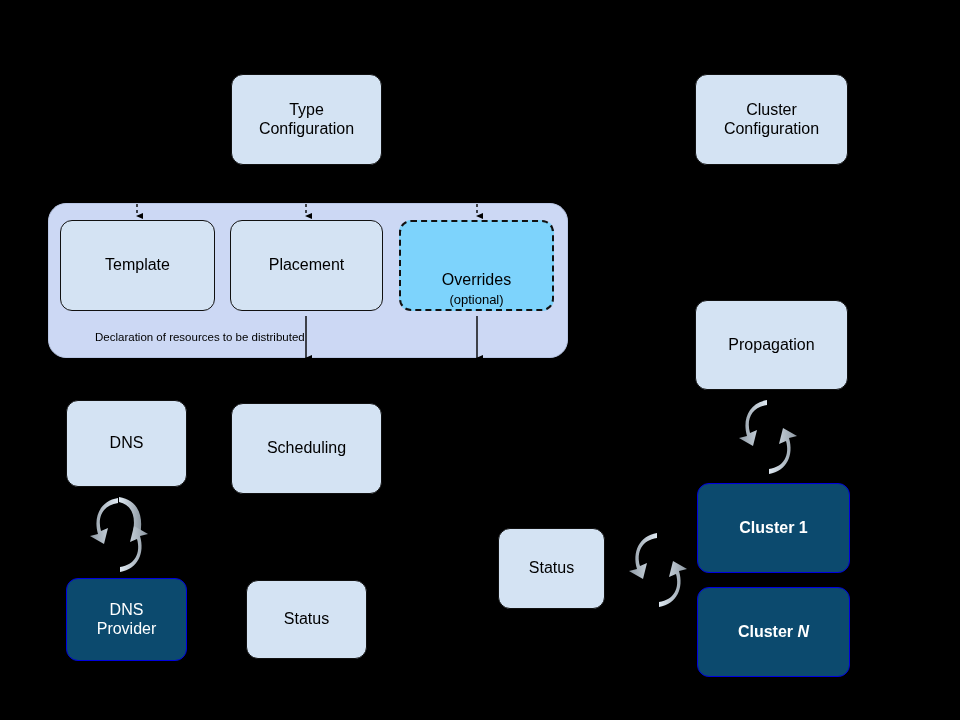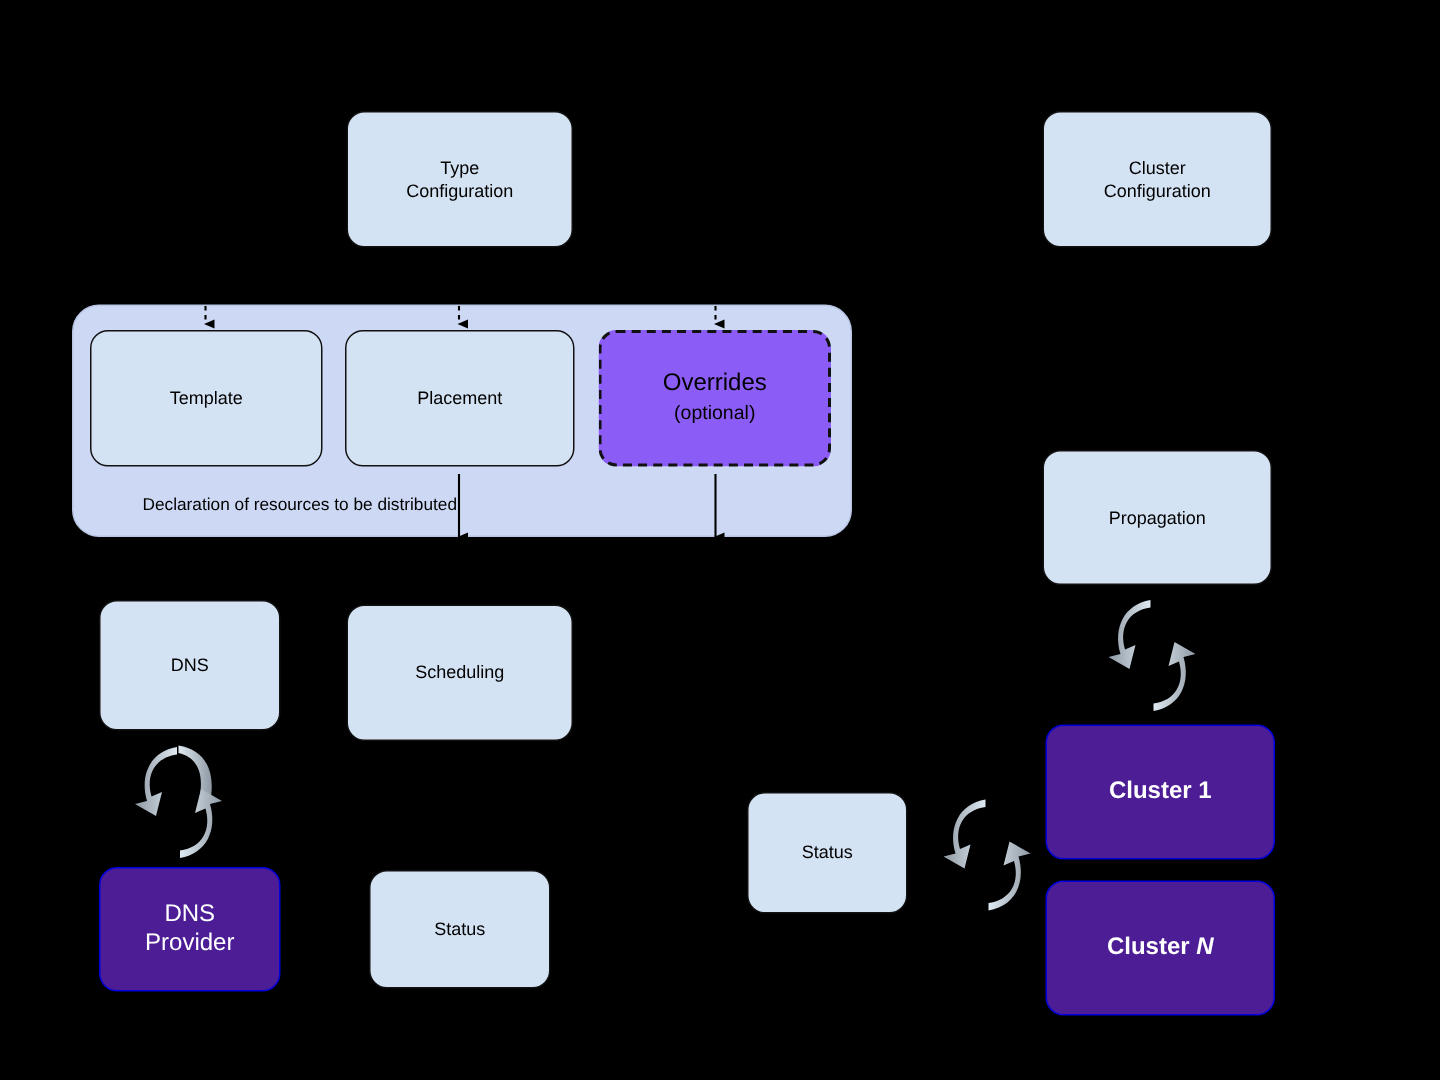--- a/index.html
+++ b/index.html
@@ -24,36 +24,37 @@
     justify-content: center;
     text-align: center;
     line-height: 1.18;
     color: #000000;
   }
   .node .txt { display: block; width: 100%; }
   .node-light {
     background: #d4e3f3;
     border: 1px solid #111111;
     border-radius: 12px;
-    font-size: 12px;
+    font-size: 16px;
   }
   .node-blue {
-    background: #4c1d95;
+    background: #0c4a6e;
     border: 1px solid #0000dd;
     border-radius: 12px;
     color: #ffffff;
     font-weight: bold;
     font-size: 16px;
   }
   .node-blue.plain { font-weight: normal; font-size: 16px; }
   .node-dashed {
-    background: #8b5cf6;
+    background: #7dd3fc;
     border: 2px dashed #111111;
     border-radius: 12px;
     font-size: 16px;
+    align-items: flex-end;
   }
   .group-box {
     position: absolute;
     box-sizing: border-box;
     background: #ccd8f4;
     border: 1px solid #b9c6e4;
     border-radius: 18px;
   }
   .group-caption {
     position: absolute;

